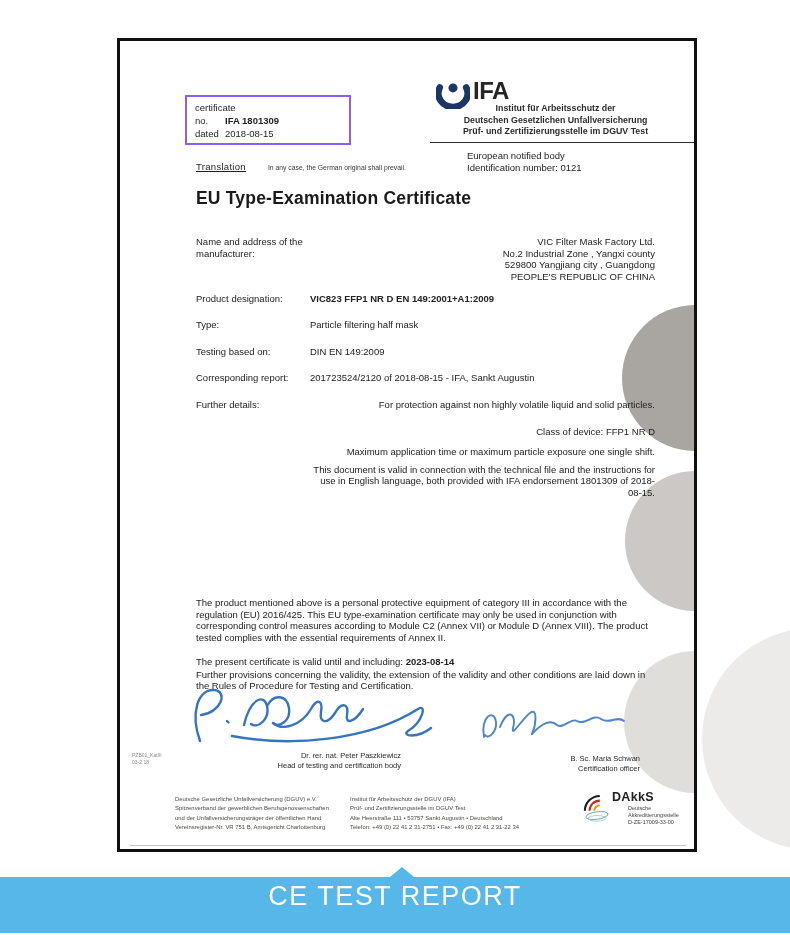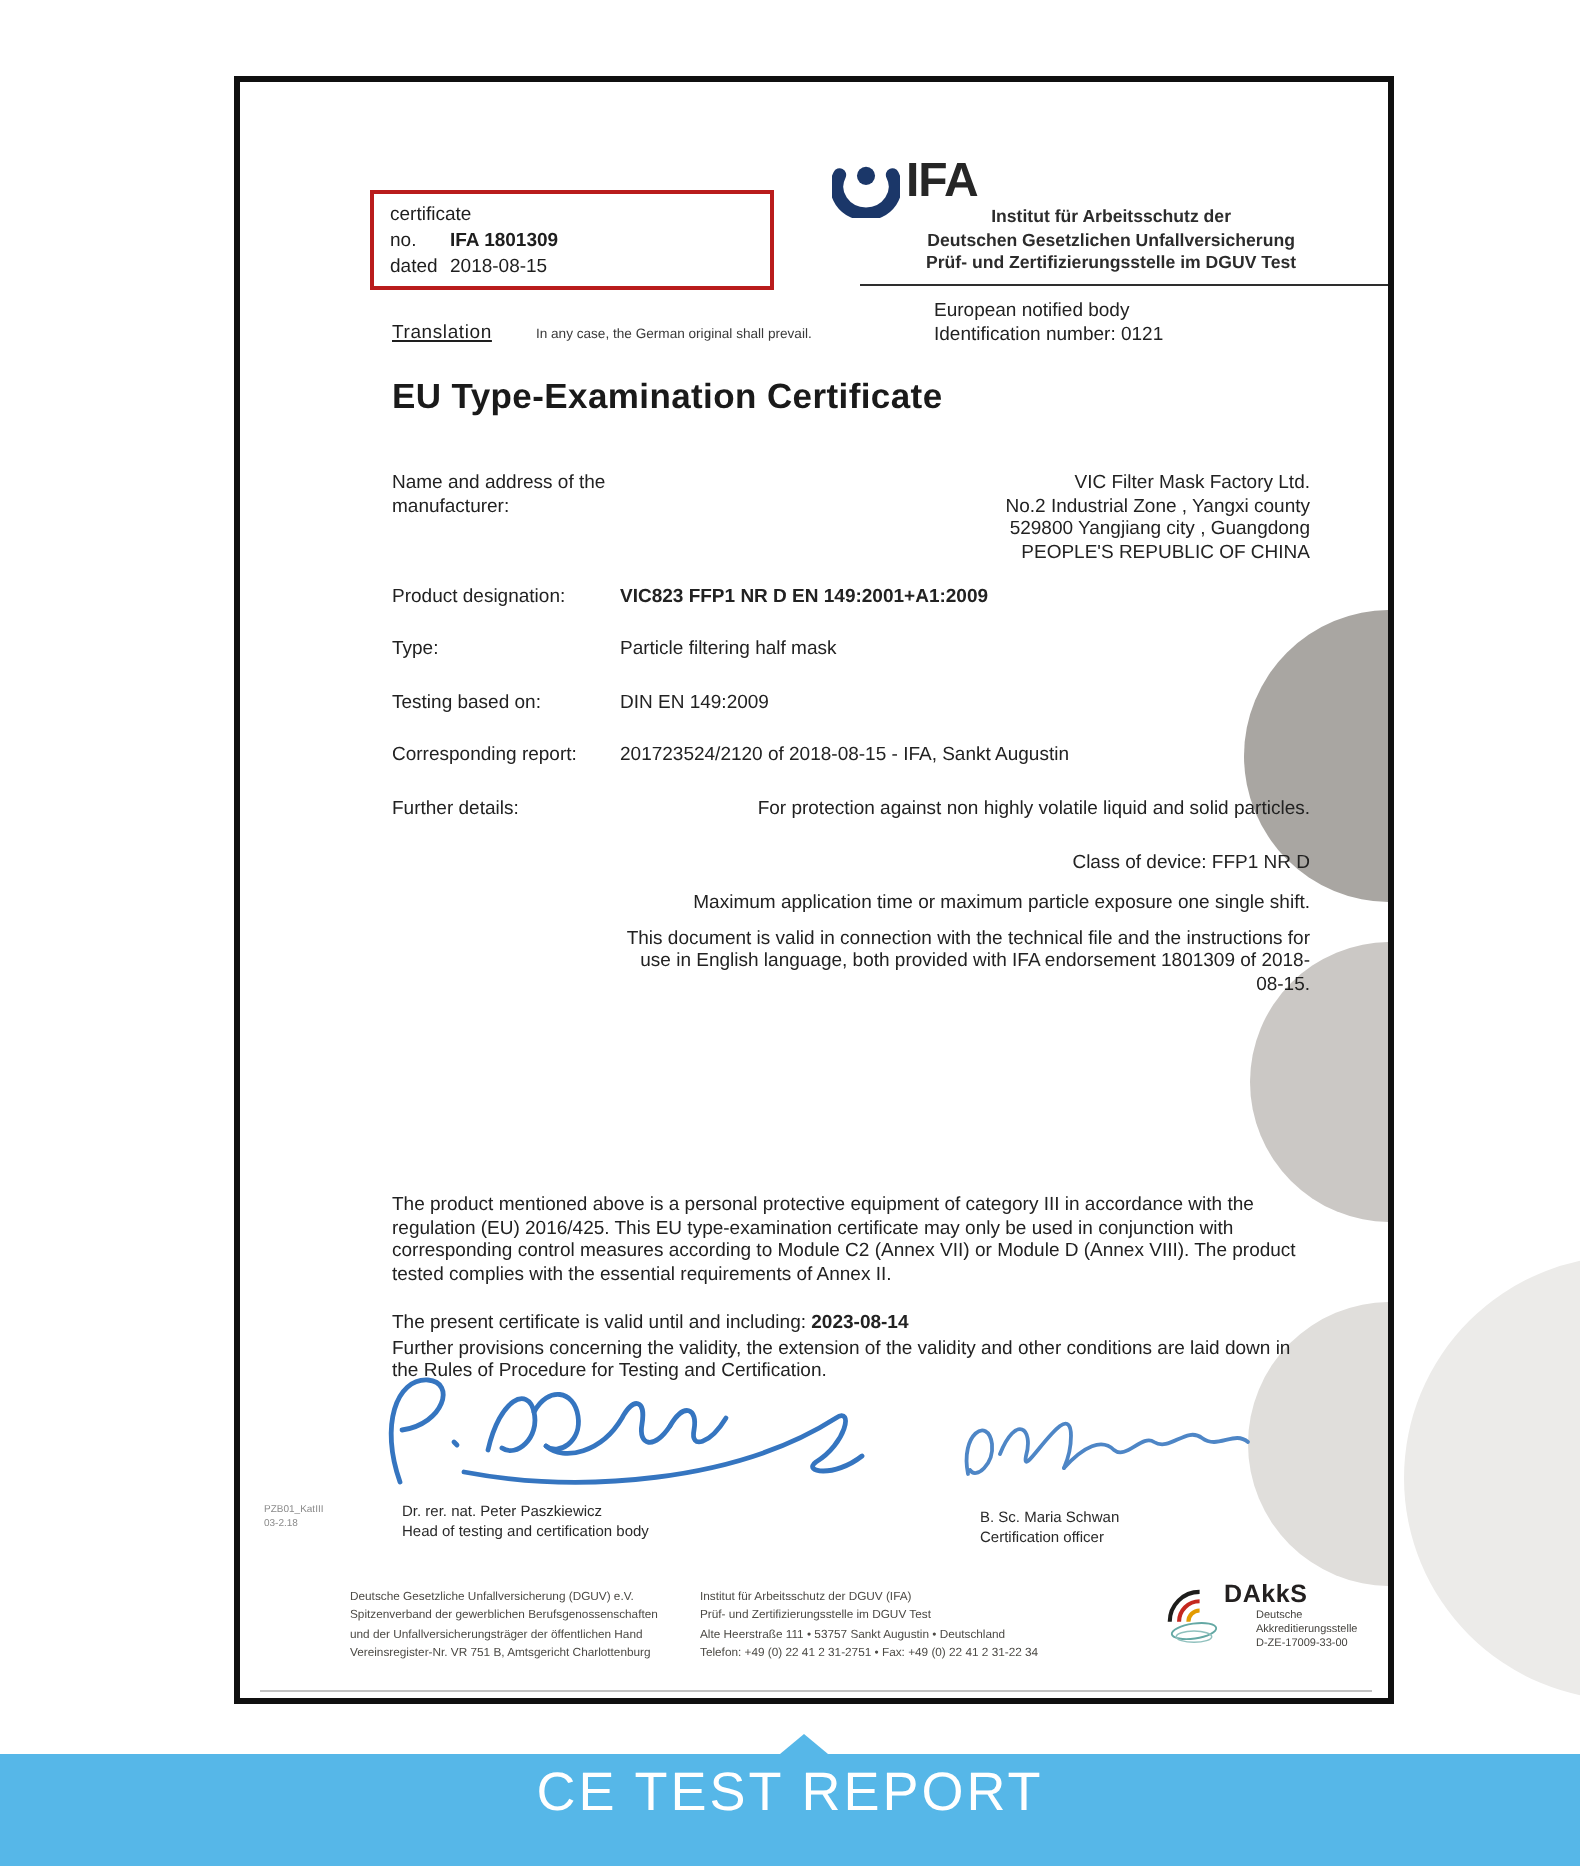--- a/index.html
+++ b/index.html
@@ -16,27 +16,27 @@
     position:absolute; left:117px; top:38px; width:580px; height:814px;
     border:3px solid #101010; background:#ffffff; z-index:2;
   }
   .page-content { position:absolute; inset:0; overflow:hidden; }
   .wm-circle { position:absolute; border-radius:50%; }
   .wm1 { left:502px; top:264px; width:146px; height:146px; background:#a9a6a2; }
   .wm2 { left:505px; top:430px; width:140px; height:140px; background:#cbc8c5; }
   .wm3 { left:504px; top:610px; width:142px; height:142px; background:#e0dedb; }
 
   .cert-box {
-    position:absolute; left:65px; top:54px; width:202px; height:50px;
-    border:2px solid #b91c1c; padding:4px 8px; font-size:9.5px; line-height:13px;
+    position:absolute; left:65px; top:54px; width:166px; height:50px;
+    border:2px solid #8b5cf6; padding:4px 8px; font-size:9.5px; line-height:13px;
   }
   .cert-box .lbl { display:inline-block; width:30px; }
   .cert-box b { font-weight:bold; }
 
-  .logo-wrap { position:absolute; left:296px; top:40px; display:flex; align-items:flex-start; }
+  .logo-wrap { position:absolute; left:316px; top:40px; display:flex; align-items:flex-start; }
   .logo-wrap svg { display:block; }
   .logo-name { font-size:24px; font-weight:bold; color:#262626; letter-spacing:-0.5px; margin-left:3px; margin-top:-4px; }
   .logo-sub { position:absolute; left:343px; top:62px; font-size:8.8px; font-weight:bold; color:#2c2c2c; line-height:11.5px; white-space:nowrap;text-align:center; }
   .hdr-rule { position:absolute; left:310px; top:101px; width:264px; height:1px; background:#2e2e2e; }
   .notified { position:absolute; left:347px; top:109px; font-size:9.5px; line-height:12px; color:#222; }
 
   .translation { position:absolute; left:76px; top:120px; font-size:9.5px; }
   .translation .t-lbl { text-decoration:underline; letter-spacing:0.3px; }
   .translation .t-note { font-size:6.8px; color:#3a3a3a; margin-left:22px; }
 
@@ -47,21 +47,21 @@
   .f-value.bold { font-weight:bold; }
   .f-value p { margin:0;text-align:right; }
   .f-value p.gap-lg { margin-bottom:15px; }
   .f-value p.gap-md { margin-bottom:9px; }
   .f-value p.gap-sm { margin-bottom:6px; }
 
   .body-par { position:absolute; left:76px; width:452px; font-size:9.5px; line-height:11.7px; color:#222; }
   .body-par .row2 { margin-top:1px; }
 
   .sig-svg { position:absolute; }
-  .sig-caption { position:absolute; text-align:left; font-size:7.5px; line-height:10px; color:#2a2a2a; }
+  .sig-caption { position:absolute; text-align:right; font-size:7.5px; line-height:10px; color:#2a2a2a; }
 
   .doc-code { position:absolute; left:12px; top:711px; font-size:5px; line-height:6.5px; color:#8a8a8a; }
 
   .footer-col { position:absolute; top:754px; font-size:5.9px; line-height:9.3px; color:#4c4a45; white-space:nowrap; }
   .footer-col.c1 { left:55px; }
   .footer-col.c2 { left:230px; }
   .footer-rule { position:absolute; left:10px; top:804px; width:556px; height:1px; background:#c2c2c2; }
 
   .dakks { position:absolute; left:463px; top:749px; width:135px; height:45px; }
   .dakks svg { position:absolute; left:0; top:3px; }

